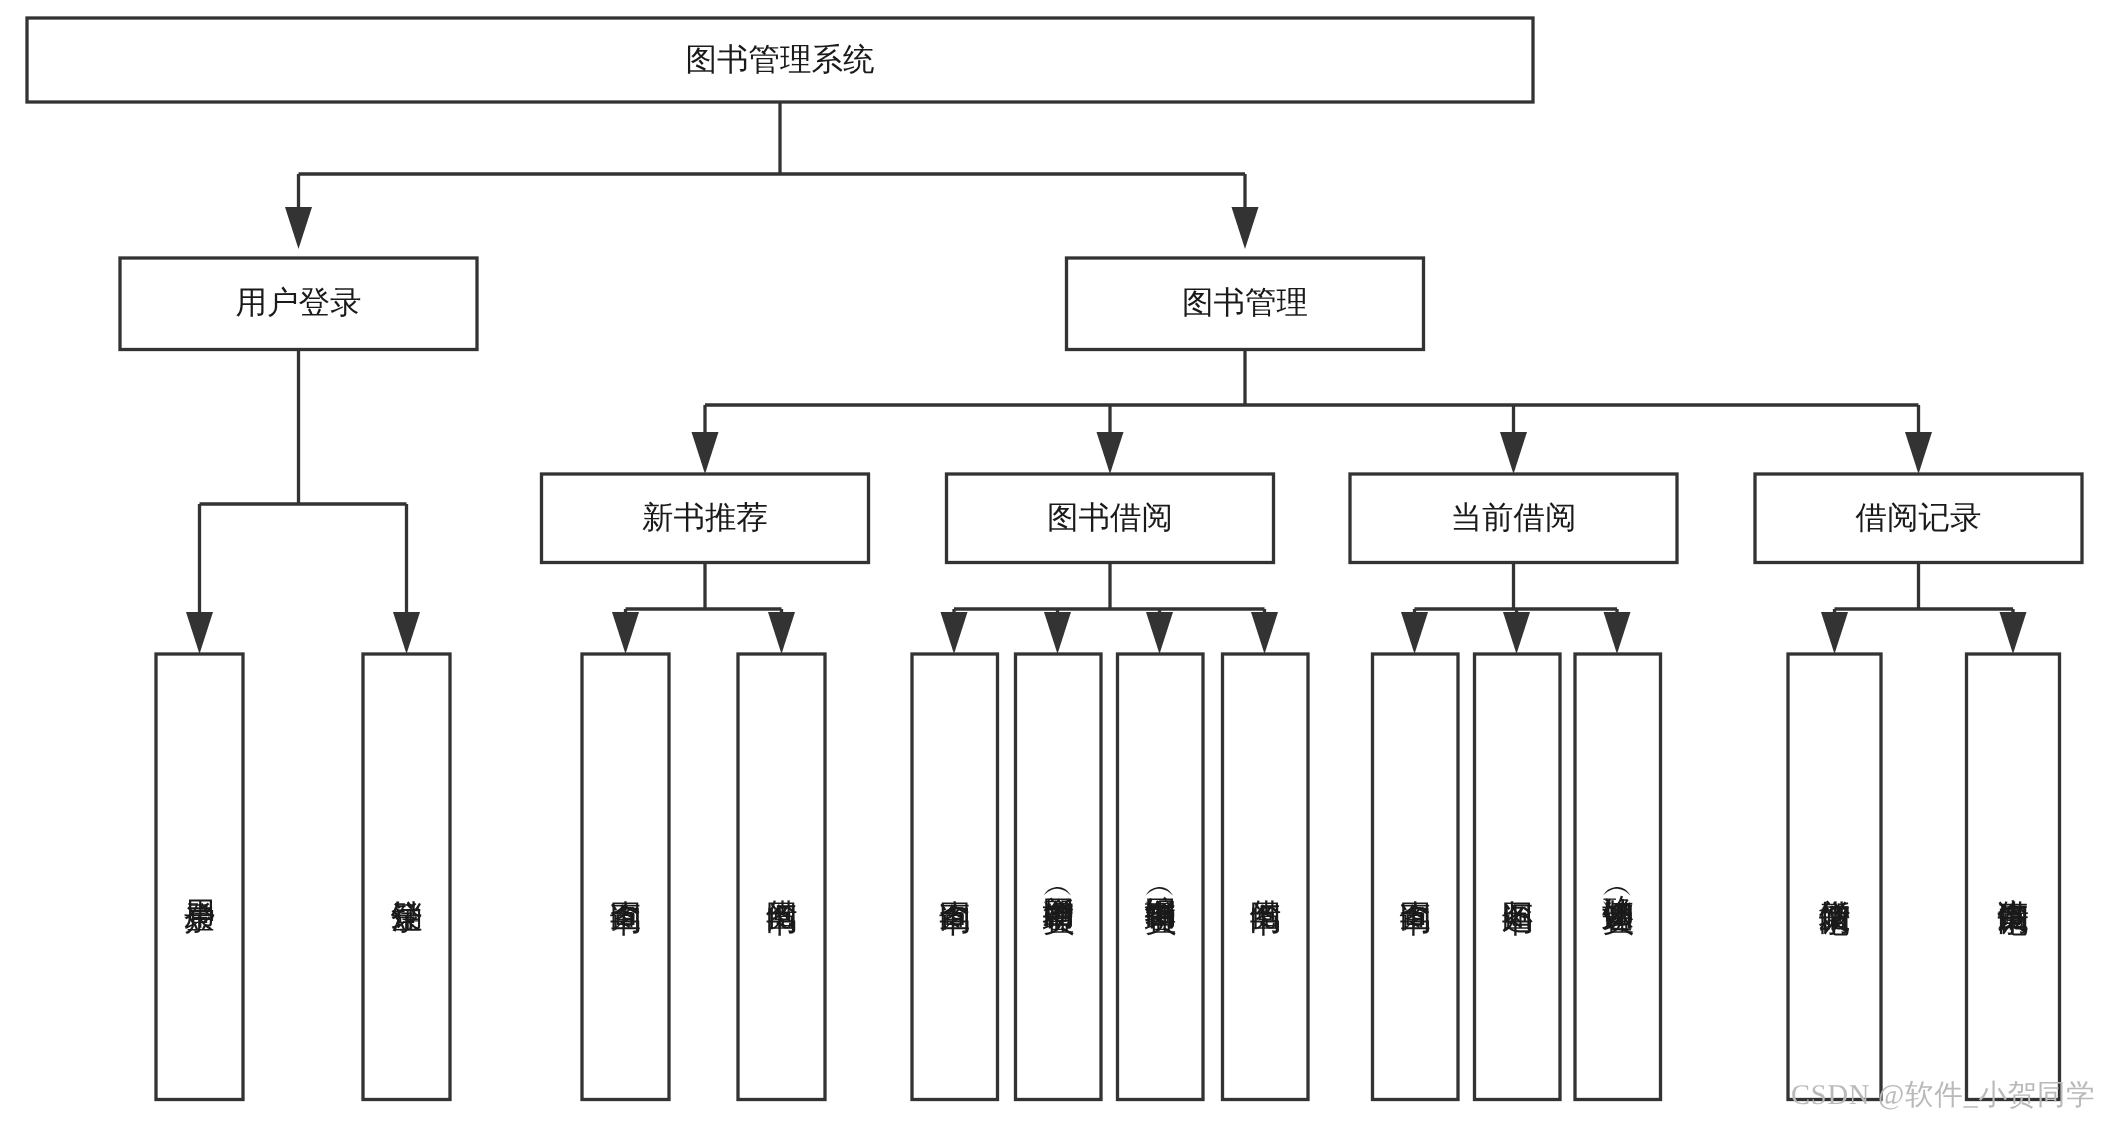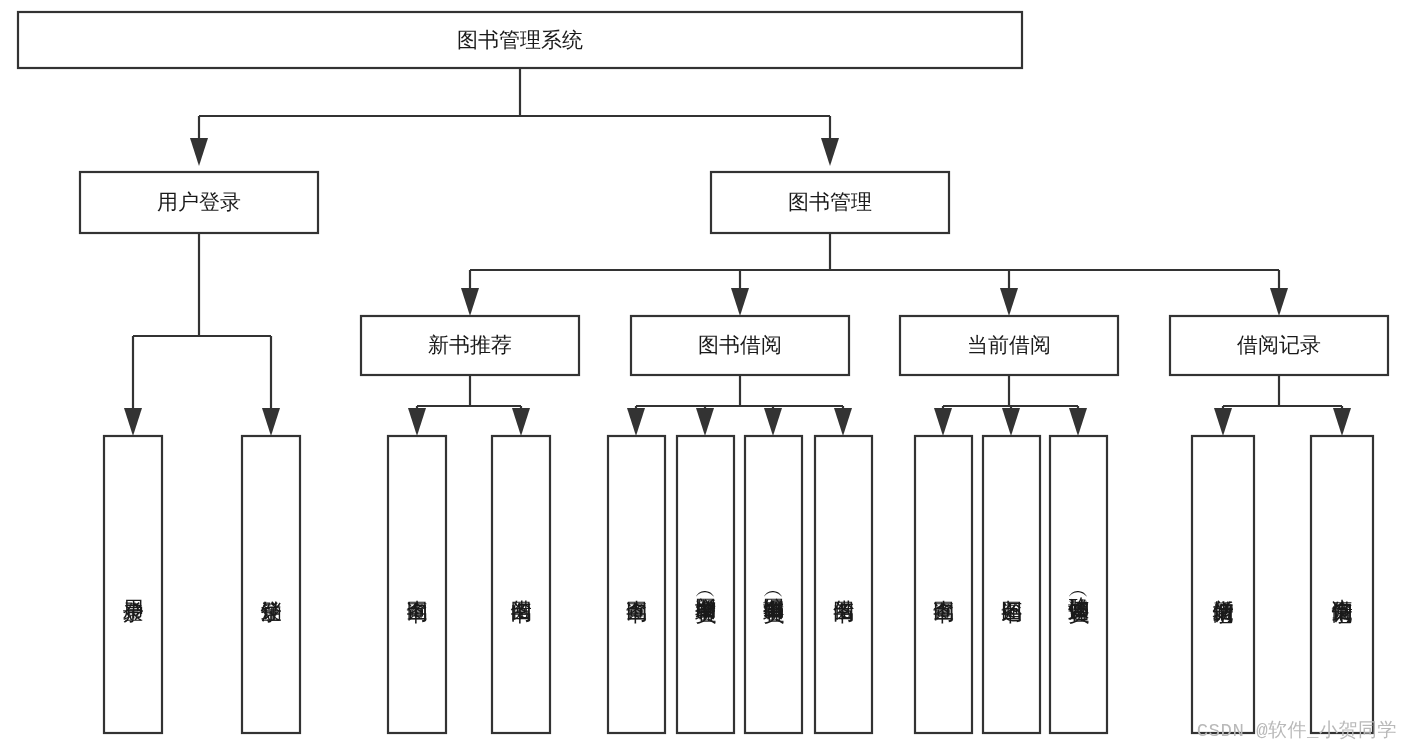--- a/index.html
+++ b/index.html
@@ -68,21 +68,21 @@
     letter-spacing: 1px;
     display: flex;
     align-items: center;
     justify-content: center;
     pointer-events: none;
   }
   .watermark {
     position: absolute;
     right: 8px;
     bottom: 4px;
-    font-family: Liberation Mono, monospace;
+    font-family: Liberation Serif, serif;
     font-size: 19px;
     color: #b9b9b9;
     white-space: nowrap;
     letter-spacing: 0.5px;
   }
 </style>
 </head>
 <body>
 
 <div id="diagram-root">

